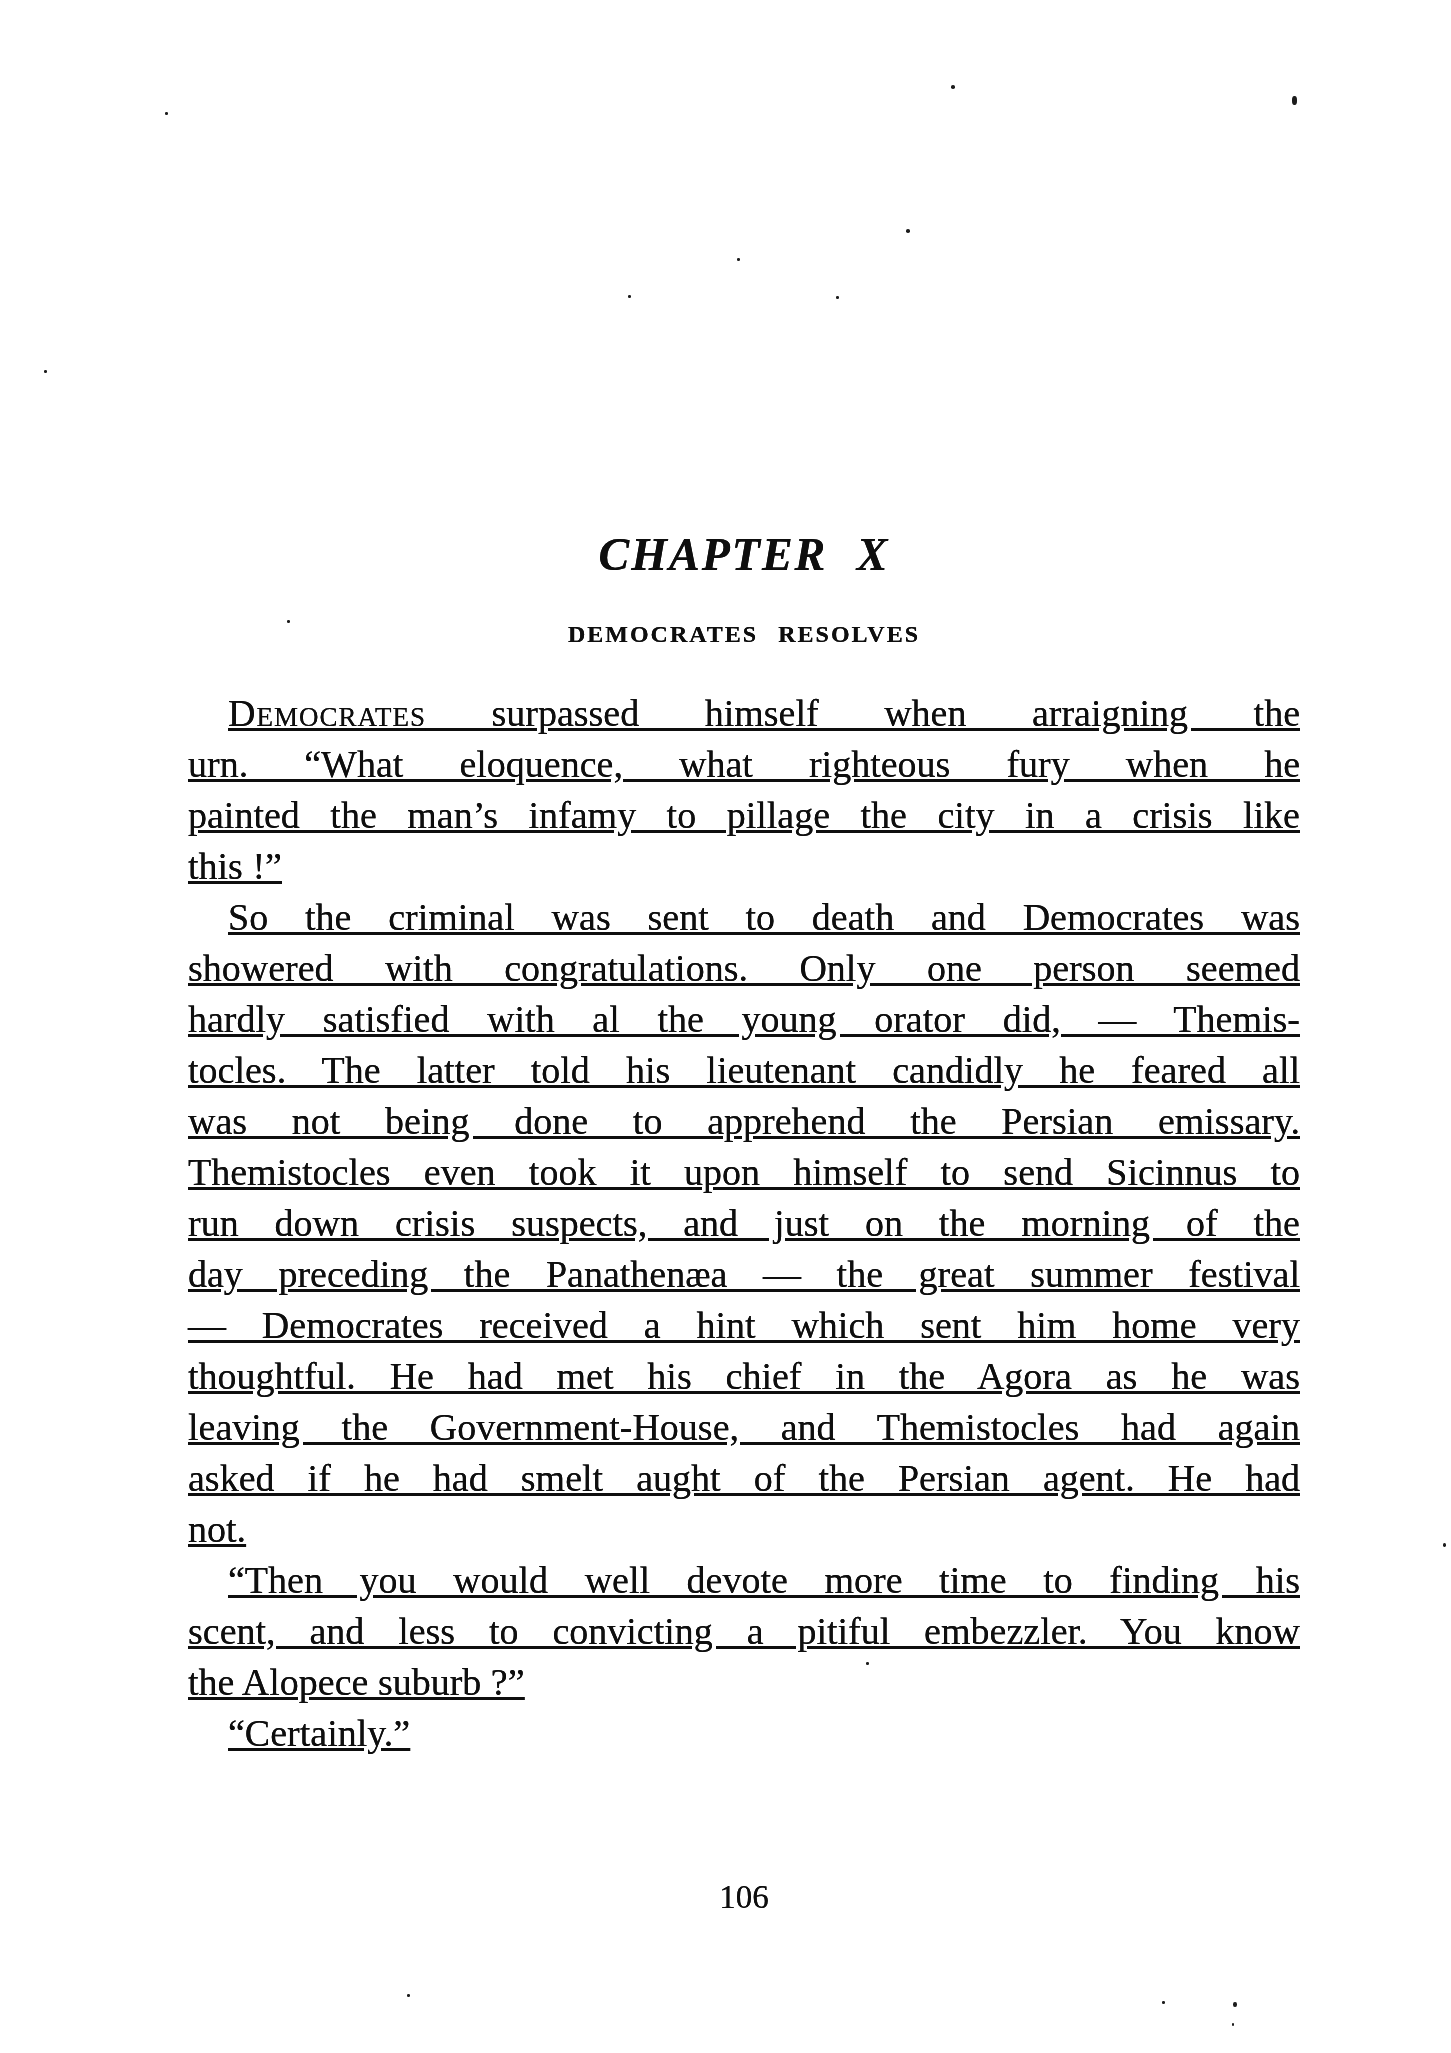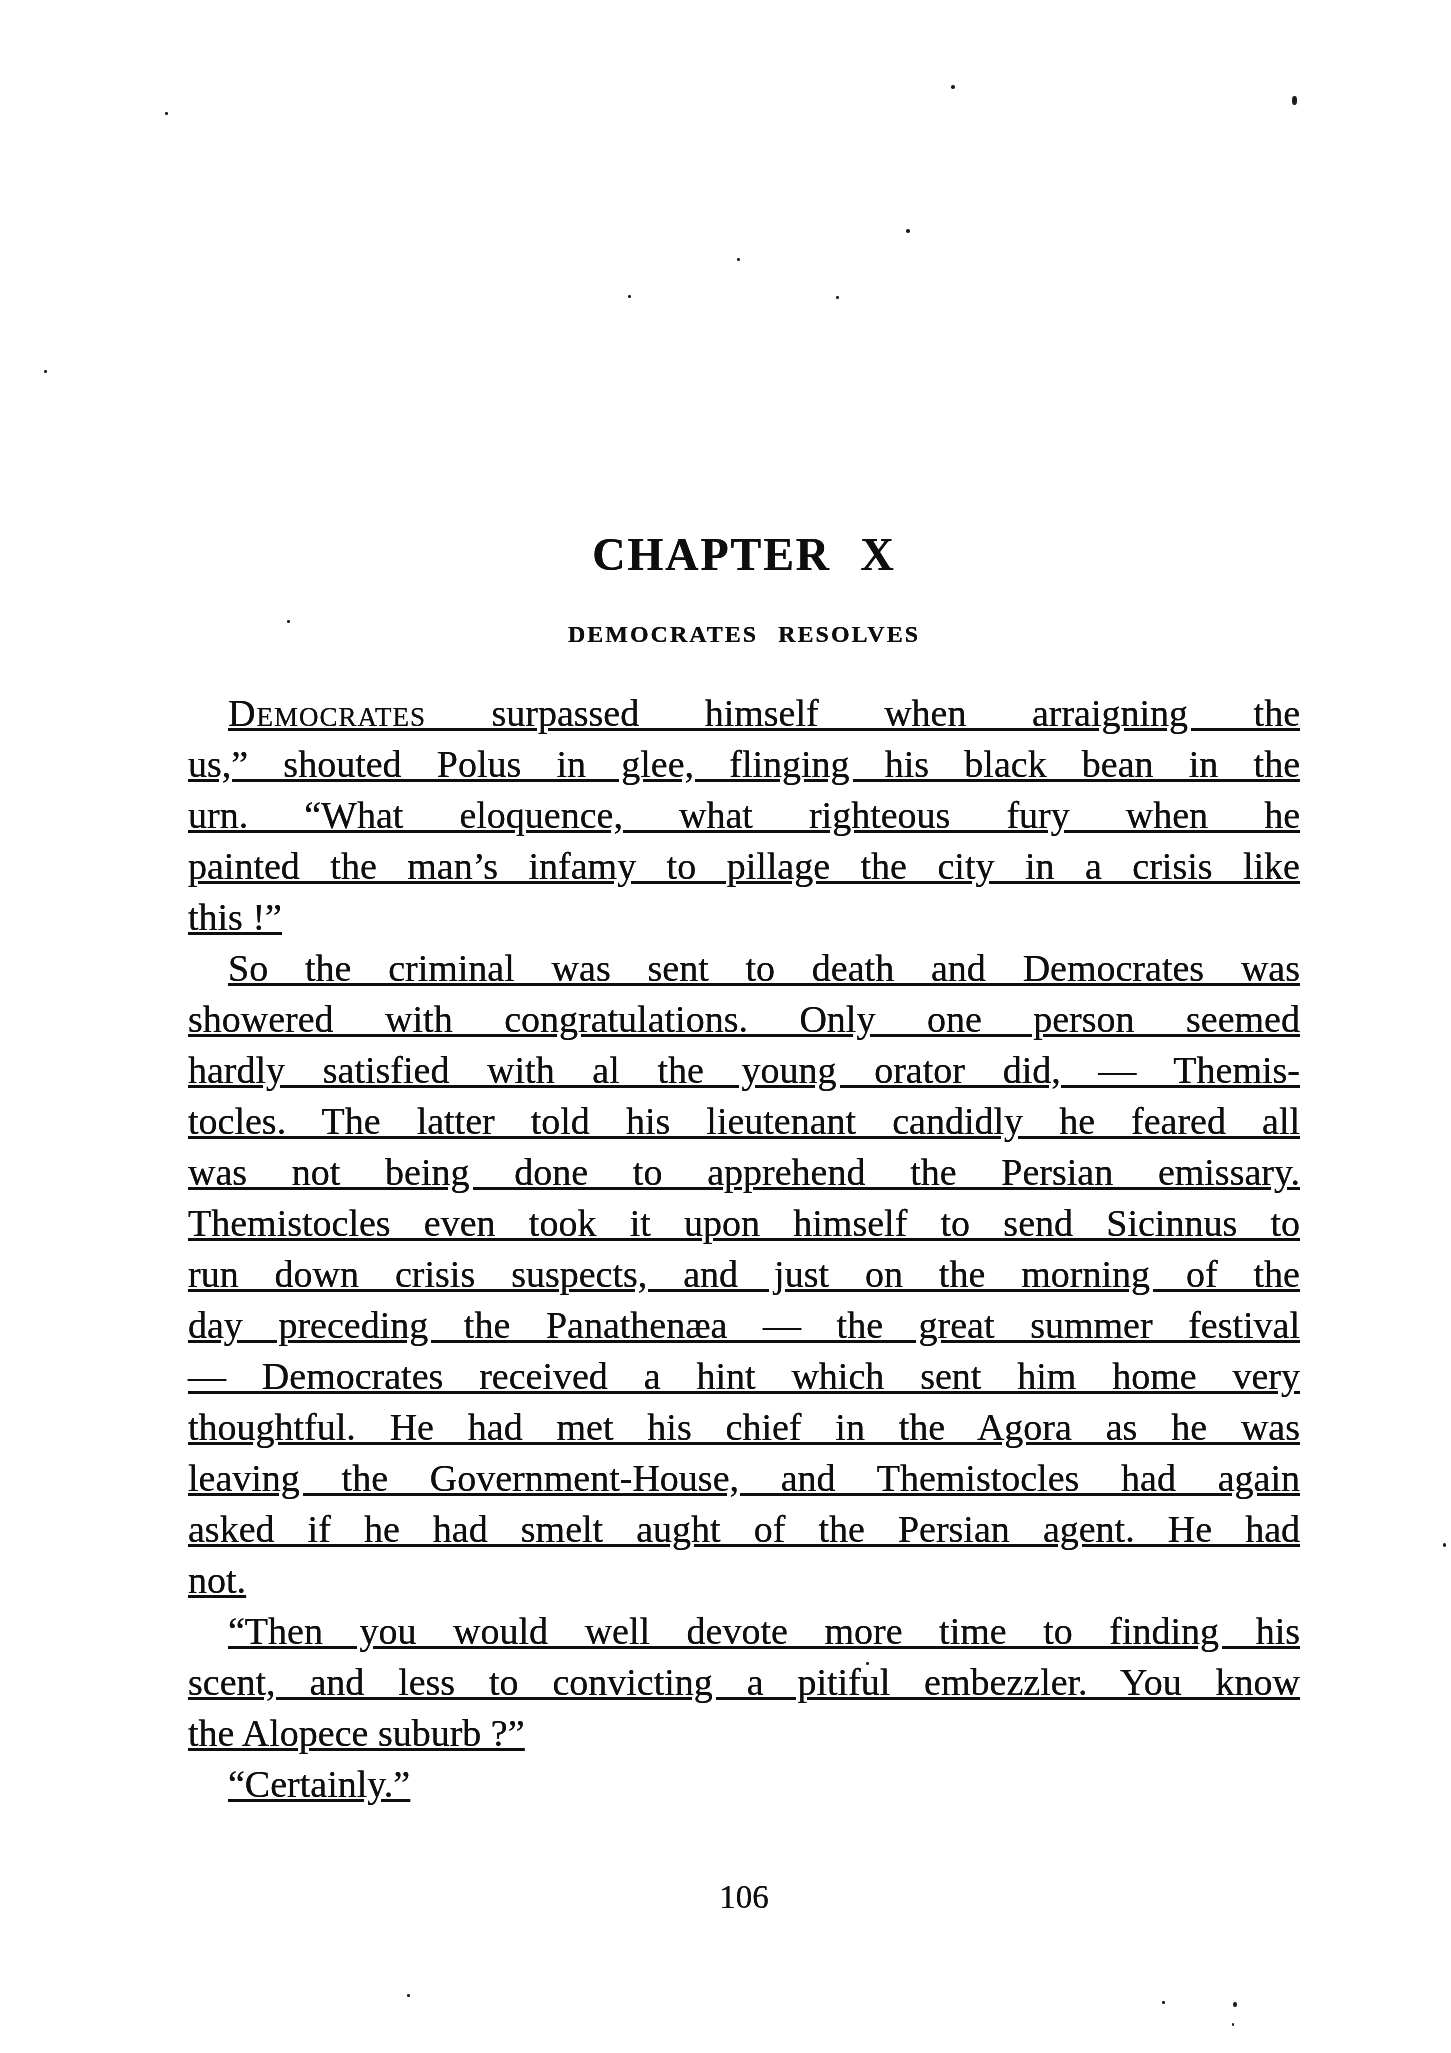--- a/index.html
+++ b/index.html
@@ -20,20 +20,21 @@
     position: absolute;
     top: 528px;
     left: 188px;
     width: 1112px;
     text-align: center;
     font-size: 46px;
     font-weight: bold;
     letter-spacing: 2px;
     word-spacing: 16px;
     text-shadow: 0 0 0.6px currentColor;
+    font-style: italic;
   }
   .chapter-subtitle {
     position: absolute;
     top: 621px;
     left: 188px;
     width: 1112px;
     text-align: center;
     font-size: 24px;
     font-weight: bold;
     letter-spacing: 2px;
@@ -88,21 +89,20 @@
 
 <div class="page">
 
   <div class="chapter-title">CHAPTER X</div>
 
   <div class="chapter-subtitle">DEMOCRATES RESOLVES</div>
 
   <div class="body-text">
 
     <div class="line indent"><span class="sc">Democrates</span><span> surpassed himself when arraigning the</span></div>
-    <div class="line">us,” shouted Polus in glee, flinging his black bean in the</div>
     <div class="line">urn.  “What eloquence, what righteous fury when he</div>
     <div class="line">painted the man’s infamy to pillage the city in a crisis like</div>
     <div class="line last">this !”</div>
 
     <div class="line indent">So the criminal was sent to death and Democrates was</div>
     <div class="line">showered with congratulations.  Only one person seemed</div>
     <div class="line">hardly satisfied with al  the young orator did, — Themis-</div>
     <div class="line">tocles.  The latter told his lieutenant candidly he feared all</div>
     <div class="line">was not  being done to apprehend the Persian emissary.</div>
     <div class="line">Themistocles even took it upon himself to send Sicinnus to</div>

